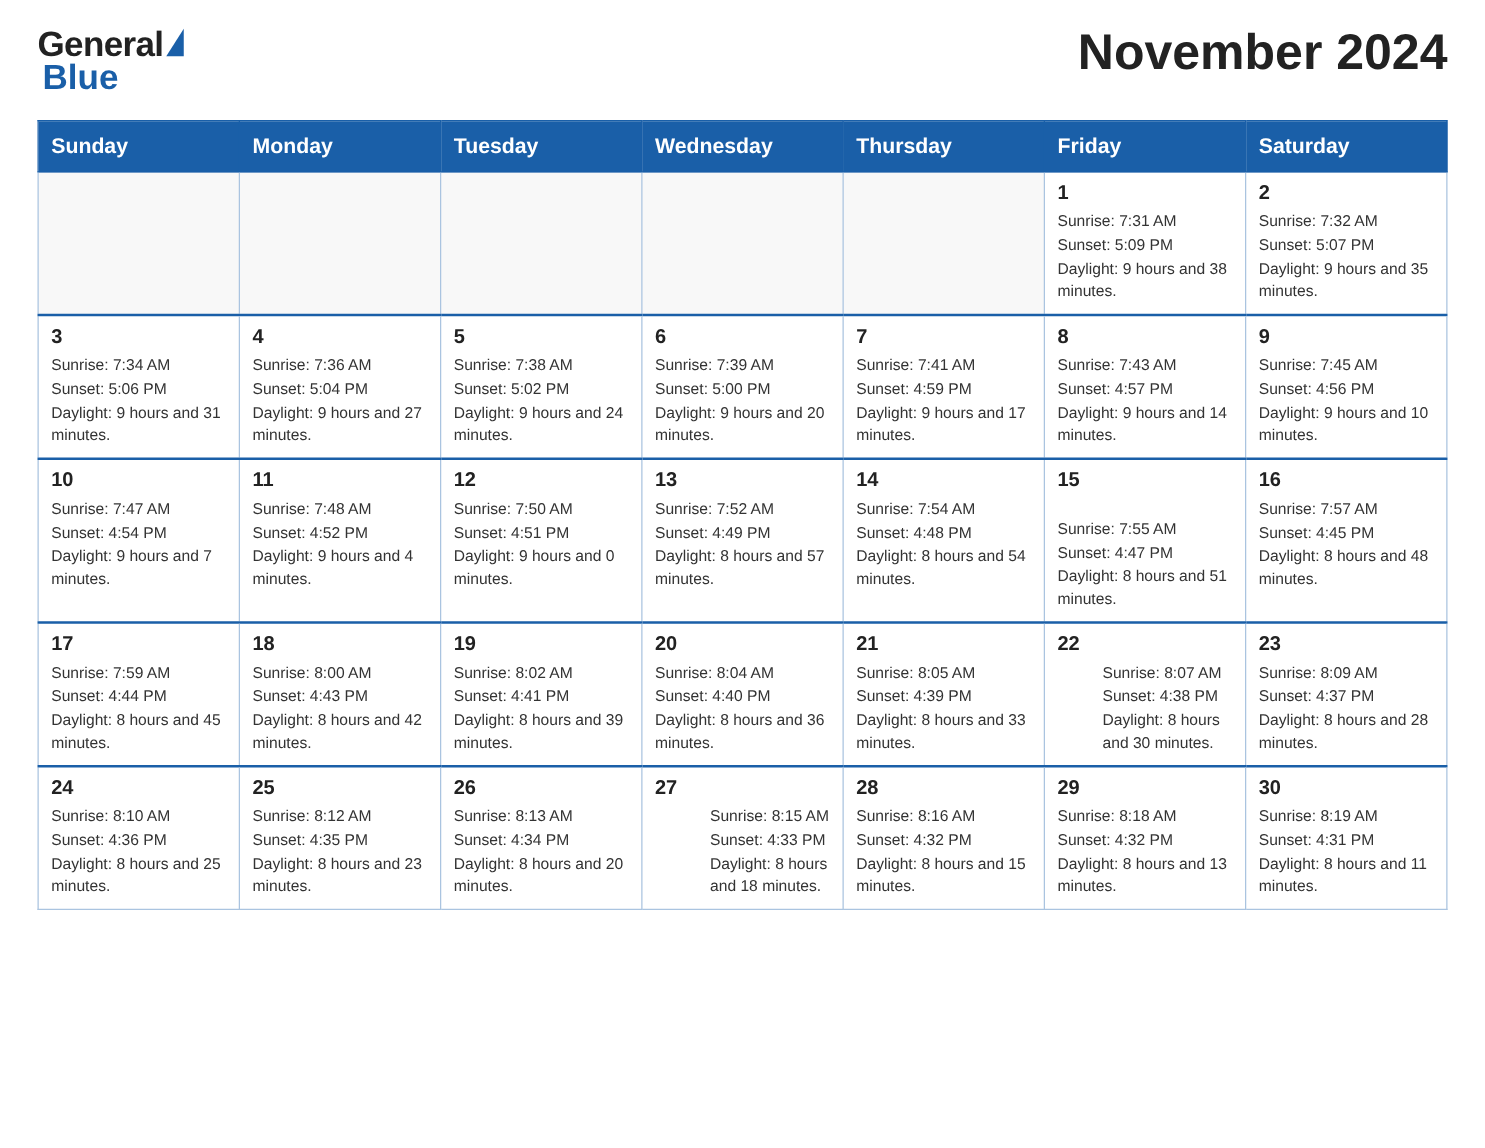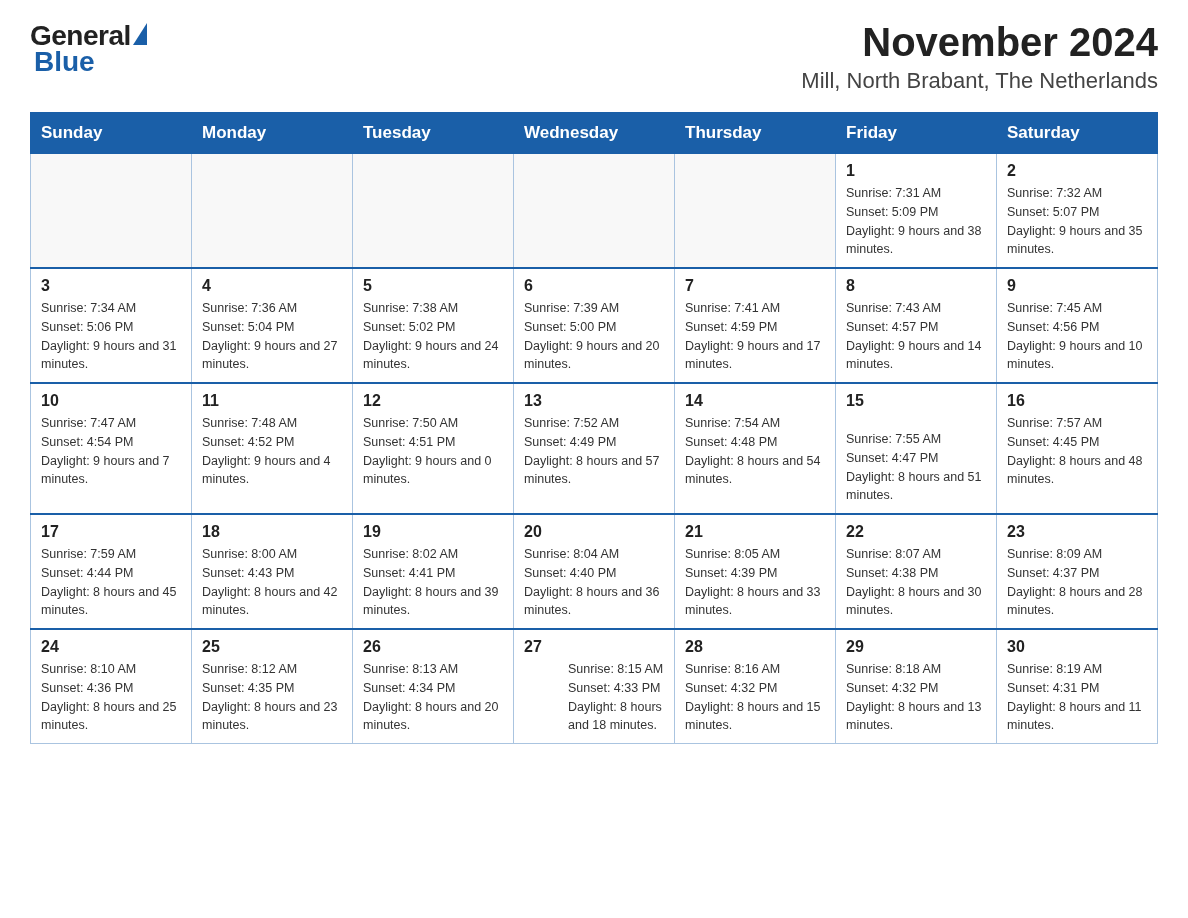--- a/index.html
+++ b/index.html
@@ -113,21 +113,20 @@
 <div class="header">
   <div class="logo">
     <div class="logo-top">
       <span class="logo-general">General</span>
       <div class="logo-triangle"></div>
     </div>
     <span class="logo-blue-line">Blue</span>
   </div>
   <div class="title-block">
     <div class="month-title">November 2024</div>
-    <div class="location-title">Mill, North Brabant, The Netherlands</div>
   </div>
 </div>
 
 <table class="calendar">
   <thead>
     <tr class="header-row">
     <th>Sunday</th>
         <th>Monday</th>
         <th>Tuesday</th>
         <th>Wednesday</th>
@@ -270,21 +269,21 @@
 Daylight: 8 hours and 36 minutes.</div>
         </td>
         <td>
           <span class="day-number">21</span>
           <div class="day-info" style="white-space: pre-line;">Sunrise: 8:05 AM
 Sunset: 4:39 PM
 Daylight: 8 hours and 33 minutes.</div>
         </td>
         <td>
           <span class="day-number">22</span>
-          <div class="day-info" style="white-space: pre-line;">Sunrise: 8:07 AM
+          <div class="day-info" style="white-space: pre-line; margin-left: 36px;">Sunrise: 8:07 AM
 Sunset: 4:38 PM
 Daylight: 8 hours and 30 minutes.</div>
         </td>
         <td>
           <span class="day-number">23</span>
           <div class="day-info" style="white-space: pre-line;">Sunrise: 8:09 AM
 Sunset: 4:37 PM
 Daylight: 8 hours and 28 minutes.</div>
         </td>
       </tr>

